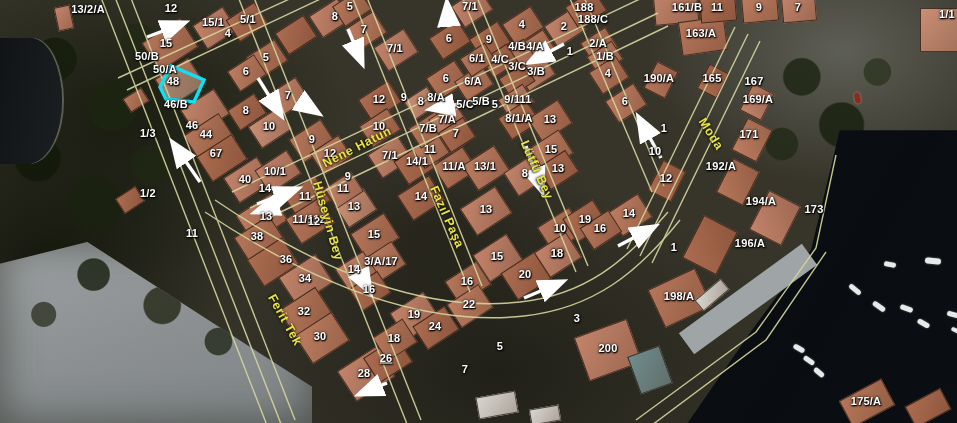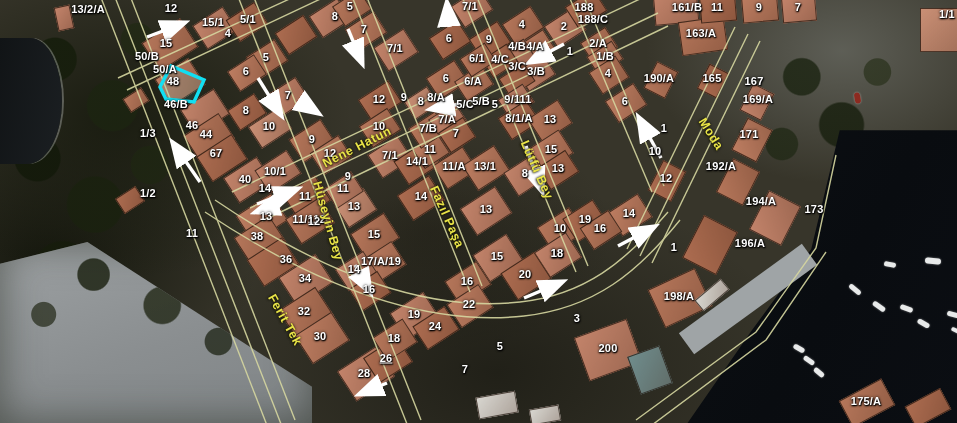--- a/index.html
+++ b/index.html
@@ -354,21 +354,21 @@
       <div class="lbl" style="left: 659px; top: 78px; color: rgb(255, 255, 255);">190/A</div>
       <div class="lbl" style="left: 712px; top: 78px; color: rgb(255, 255, 255);">165</div>
       <div class="lbl" style="left: 754px; top: 81px; color: rgb(255, 255, 255);">167</div>
       <div class="lbl" style="left: 758px; top: 99px; color: rgb(255, 255, 255);">169/A</div>
       <div class="lbl" style="left: 749px; top: 134px; color: rgb(255, 255, 255);">171</div>
       <div class="lbl" style="left: 721px; top: 166px; color: rgb(255, 255, 255);">192/A</div>
       <div class="lbl" style="left: 761px; top: 201px; color: rgb(255, 255, 255);">194/A</div>
       <div class="lbl" style="left: 814px; top: 209px; color: rgb(255, 255, 255);">173</div>
       <div class="lbl" style="left: 710px; top: 243px; color: rgb(255, 255, 255); margin-left: 40px;">196/A</div>
       <div class="lbl" style="left: 674px; top: 247px; color: rgb(255, 255, 255);">1</div>
-      <div class="lbl" style="left: 381px; top: 261px; color: rgb(255, 255, 255);">17/A/19</div>
+      <div class="lbl" style="left: 381px; top: 261px; color: rgb(255, 255, 255);">3/A/17</div>
       <div class="lbl" style="left: 354px; top: 269px; color: rgb(255, 255, 255);">14</div>
       <div class="lbl" style="left: 369px; top: 289px; color: rgb(255, 255, 255);">16</div>
       <div class="lbl" style="left: 497px; top: 256px; color: rgb(255, 255, 255);">15</div>
       <div class="lbl" style="left: 525px; top: 274px; color: rgb(255, 255, 255);">20</div>
       <div class="lbl" style="left: 557px; top: 253px; color: rgb(255, 255, 255);">18</div>
       <div class="lbl" style="left: 467px; top: 281px; color: rgb(255, 255, 255);">16</div>
       <div class="lbl" style="left: 469px; top: 304px; color: rgb(255, 255, 255);">22</div>
       <div class="lbl" style="left: 414px; top: 314px; color: rgb(255, 255, 255);">19</div>
       <div class="lbl" style="left: 435px; top: 326px; color: rgb(255, 255, 255);">24</div>
       <div class="lbl" style="left: 394px; top: 338px; color: rgb(255, 255, 255);">18</div>

